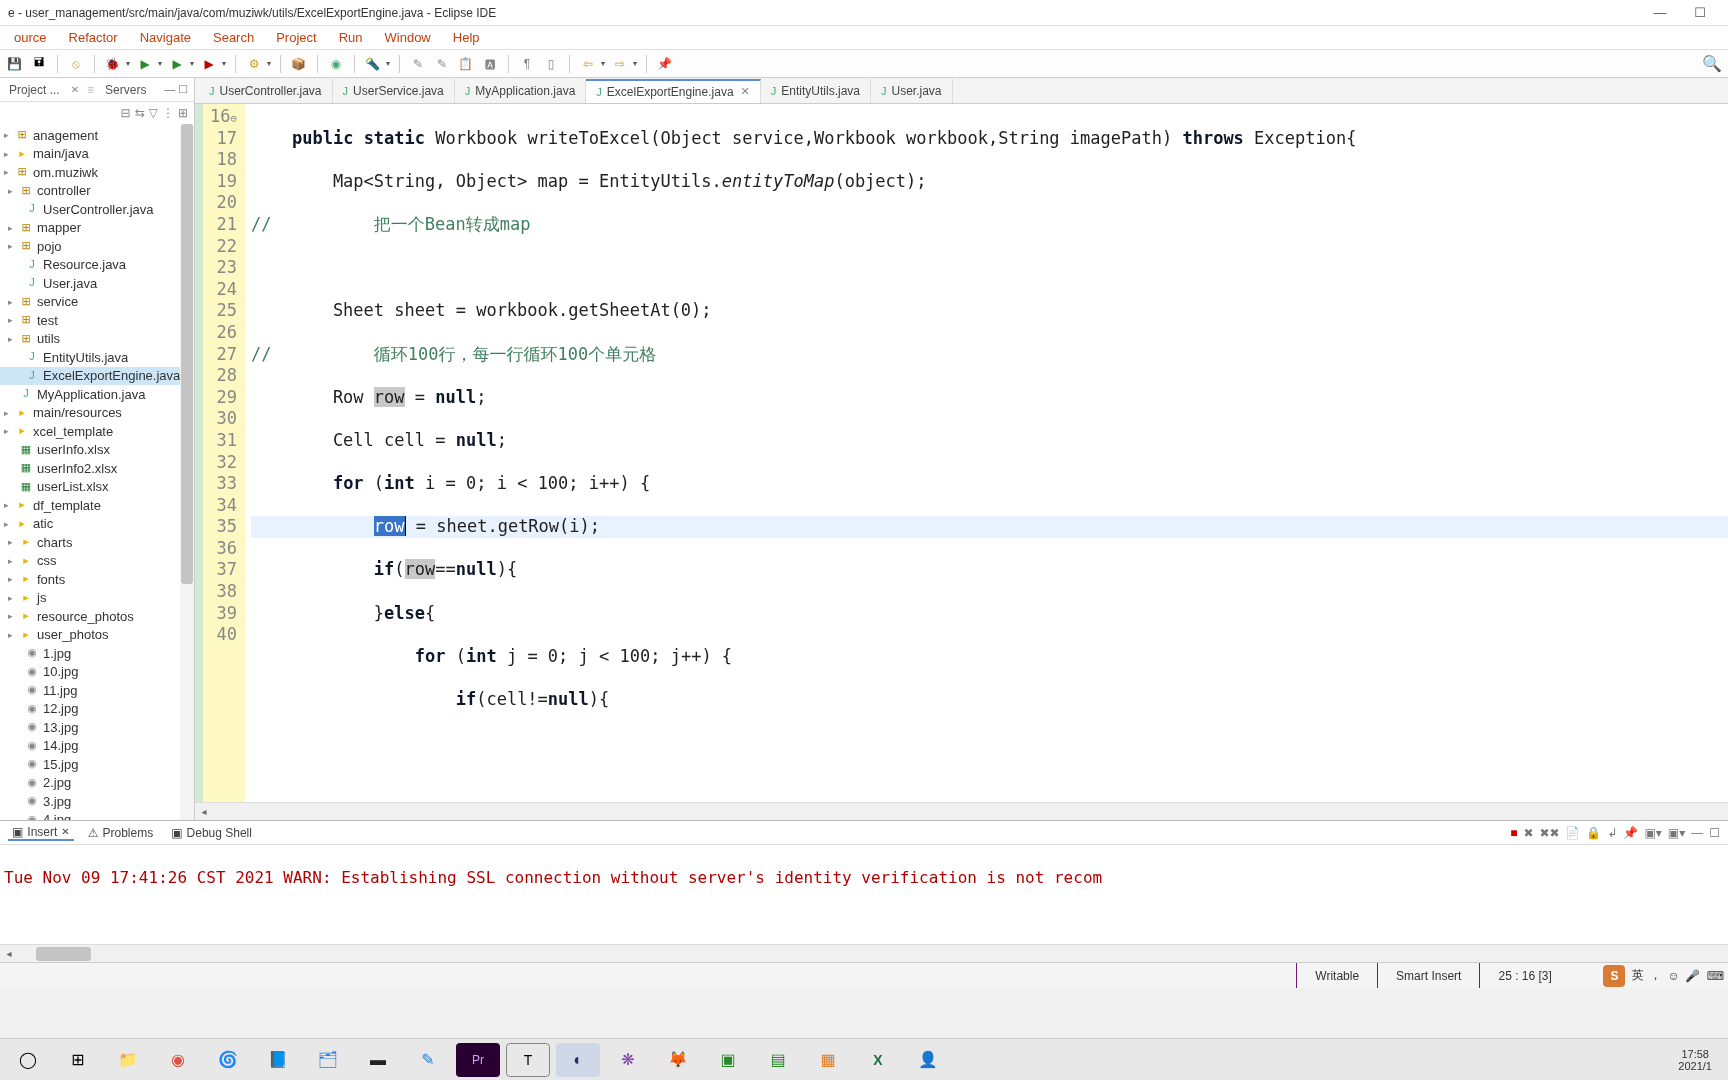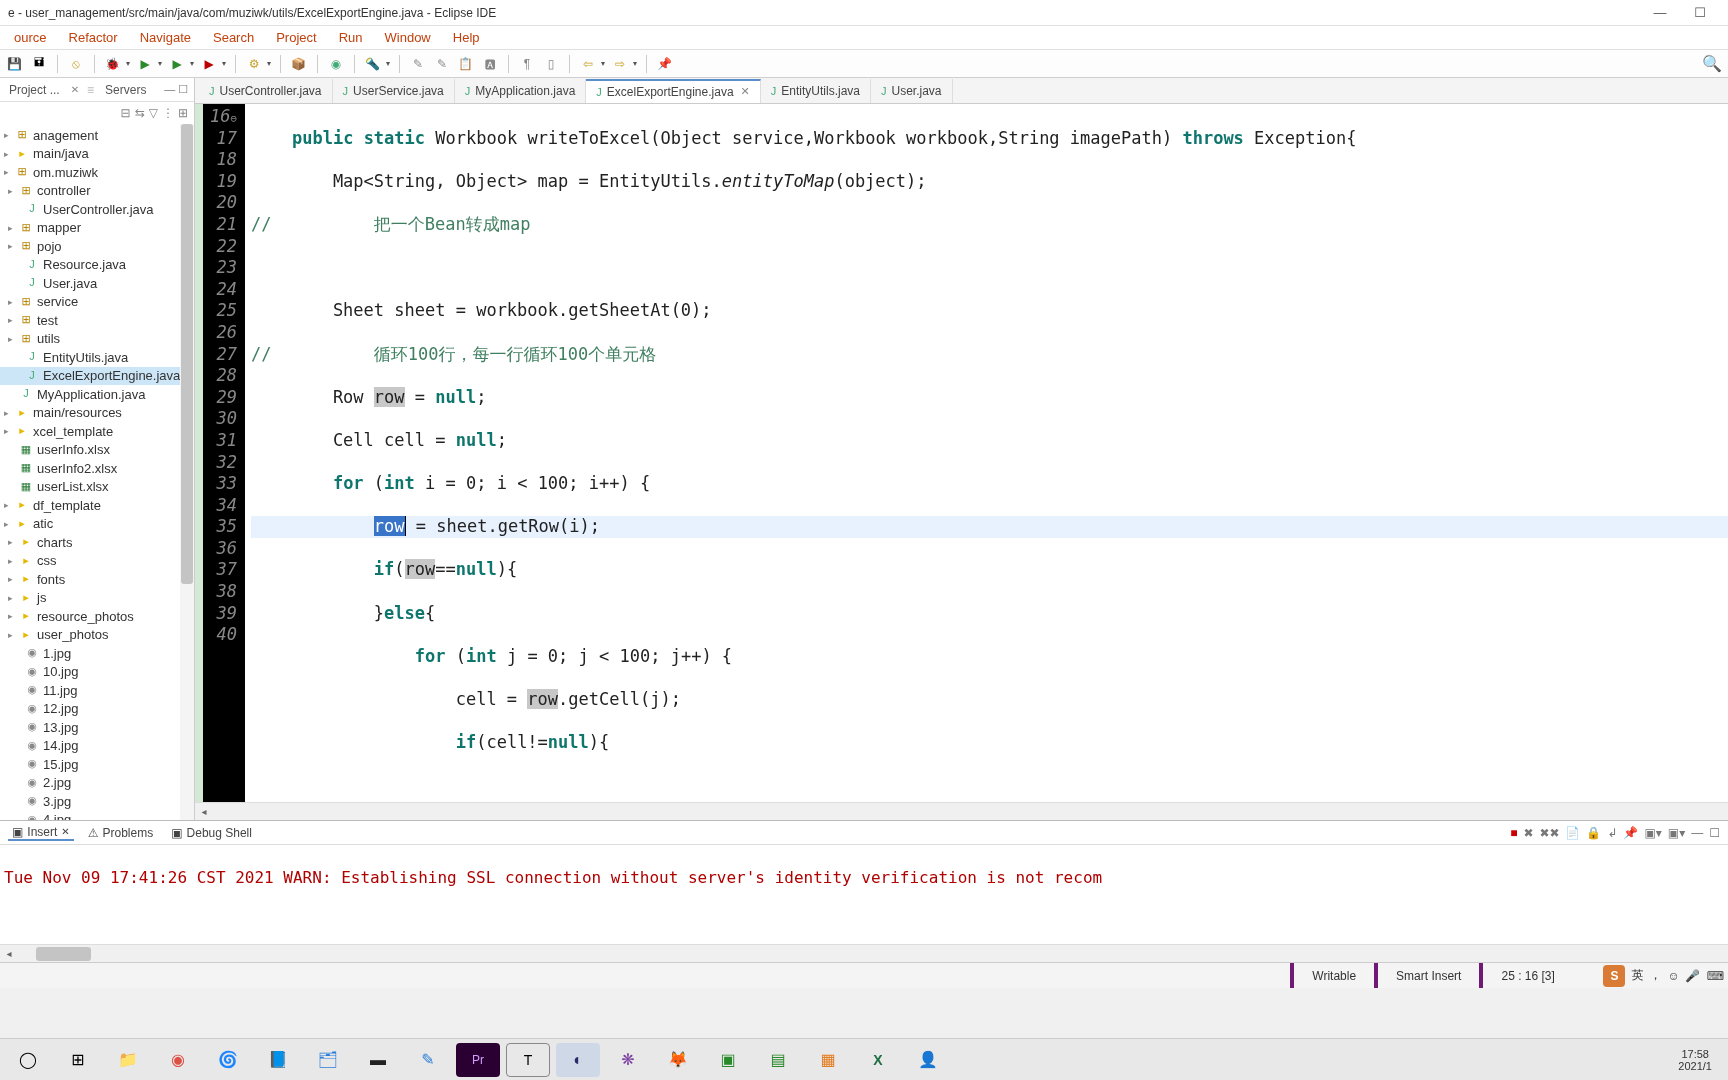--- a/index.html
+++ b/index.html
@@ -32,45 +32,45 @@
 .xlsx { color: #2a7d3a; }
 .img-i { color: #888; }
 .editor-area { flex: 1; display: flex; flex-direction: column; background: #fff; overflow: hidden; }
 .editor-tabs { height: 26px; display: flex; align-items: center; background: #f4f4f4; border-bottom: 1px solid #ccc; padding-left: 4px; }
 .etab { height: 24px; display: flex; align-items: center; padding: 0 10px; gap: 5px; font-size: 12px; color: #444; border-right: 1px solid #ddd; }
 .etab.on { background: #fff; border-top: 2px solid #5a8fcc; }
 .etab .jico { color: #4a7; font-size: 11px; }
 .etab .x { color: #888; font-size: 11px; margin-left: 2px; }
 .code-area { flex: 1; display: flex; background: #fff; overflow: hidden; }
 .fold-strip { width: 8px; background: #d4e9d4; }
-.gutter { width: 42px; background: #000000; text-align: right; padding-right: 8px; color: #888; font-family: Consolas, monospace; font-size: 17px; line-height: 21.6px; padding-top: 2px; font-style: italic; }
+.gutter { width: 42px; background: #fef9c3; text-align: right; padding-right: 8px; color: #888; font-family: Consolas, monospace; font-size: 17px; line-height: 21.6px; padding-top: 2px; }
 .gutter .gl { height: 21.6px; }
 .code { flex: 1; font-family: Consolas, monospace; font-size: 17px; line-height: 21.6px; color: #222; padding-top: 2px; padding-left: 6px; white-space: pre; overflow: hidden; }
 .code .cl { height: 21.6px; }
 .cl.cursor-line { background: #e8f2fe; }
-.kw { color: #0f766e; font-weight: bold; }
+.kw { color: #0f172a; font-weight: bold; }
 .com { color: #3f7f5f; }
 .ital { font-style: italic; }
 .hl { background: #c8c8c8; }
 .sel-hl { background: #3874c7; color: #fff; }
 .carcol { border-left: 1px solid #000; }
 .hscroll { height: 18px; background: #f0f0f0; border-top: 1px solid #ddd; display:flex; align-items:center; }
 .hscroll-btn { width:18px; text-align:center; color:#666; font-size:10px;}
 .console-area { height: 142px; background: #fff; border-top: 1px solid #bbb; display: flex; flex-direction: column; }
 .con-header { height: 24px; display: flex; align-items: center; padding: 0 8px; border-bottom: 1px solid #ddd; font-size: 12px; gap: 10px; }
 .con-tab { display: flex; align-items: center; gap: 4px; color: #444; padding: 0 4px; }
 .con-tab.on { border-bottom: 2px solid #5a8fcc; }
 .con-icons { margin-left: auto; display: flex; gap: 6px; color: #777; font-size: 12px; }
 .con-desc { padding: 2px 8px; font-size: 12px; color: #333; }
 .con-body { flex: 1; font-family: Consolas, monospace; font-size: 16px; padding: 4px 4px; overflow: hidden; position: relative; }
 .con-warn { color: #b00000; white-space: nowrap; }
 .con-hscroll { height:18px; background:#f0f0f0; border-top:1px solid #ddd; display:flex; align-items:center; }
 .con-hs-thumb { margin-left:18px; width:55px; height:14px; background:#c4c4c4; border-radius:3px;}
 .statusbar { height: 26px; background: #f4f4f4; border-top: 1px solid #ccc; display: flex; align-items: center; font-size: 12px; color: #333; }
-.sb-cell { padding: 0 18px; border-left: 4px solid #701a75; height: 100%; display: flex; align-items: center; }
+.sb-cell { padding: 0 18px; border-left: 1px solid #701a75; height: 100%; display: flex; align-items: center; }
 .sgo { width:22px; height:22px; background:#d97b34; color:#fff; border-radius:4px; display:flex;align-items:center;justify-content:center;font-weight:bold;}
 .taskbar { position: absolute; bottom: 0; left: 0; right: 0; height: 42px; background: #e8e8e8; display: flex; align-items: center; padding: 0 6px; gap: 6px; border-top: 1px solid #ccc; }
 .tb-app { width: 44px; height: 34px; display: flex; align-items: center; justify-content: center; border-radius: 4px; font-size: 16px; }
 .tb-app.active { background: #cfd8e6; }
 .clock { margin-left: auto; text-align: center; font-size: 11px; color: #333; padding: 0 10px; }
 .search-tb { margin-left: auto; font-size: 16px; color: #777; }
 </style>
 </head>
 <body>
 
@@ -415,21 +415,20 @@
 <div class="cl"></div>
 <div class="cl"><span>        Sheet sheet = workbook.getSheetAt(0);</span></div>
 <div class="cl"><span class="com">//</span><span class="com">          循环100行，每一行循环100个单元格</span></div>
 <div class="cl"><span>        Row </span><span class="hl">row</span><span> = </span><span class="kw">null</span><span>;</span></div>
 <div class="cl"><span>        Cell cell = </span><span class="kw">null</span><span>;</span></div>
 <div class="cl"><span>        </span><span class="kw">for</span><span> (</span><span class="kw">int</span><span> i = 0; i &lt; 100; i++) {</span></div>
 <div class="cl cursor-line"><span>            </span><span class="sel-hl">row</span><span class="carcol"></span><span> = sheet.getRow(i);</span></div>
 <div class="cl"><span>            </span><span class="kw">if</span><span>(</span><span class="hl">row</span><span>==</span><span class="kw">null</span><span>){</span></div>
 <div class="cl"><span>            }</span><span class="kw">else</span><span>{</span></div>
 <div class="cl"><span>                </span><span class="kw">for</span><span> (</span><span class="kw">int</span><span> j = 0; j &lt; 100; j++) {</span></div>
-<div class="cl"><span>                    cell = </span><span class="hl">row</span><span>.getCell(j);</span></div>
 <div class="cl"><span>                    </span><span class="kw">if</span><span>(cell!=</span><span class="kw">null</span><span>){</span></div>
 
 
 
 
 
 
 
 
 

